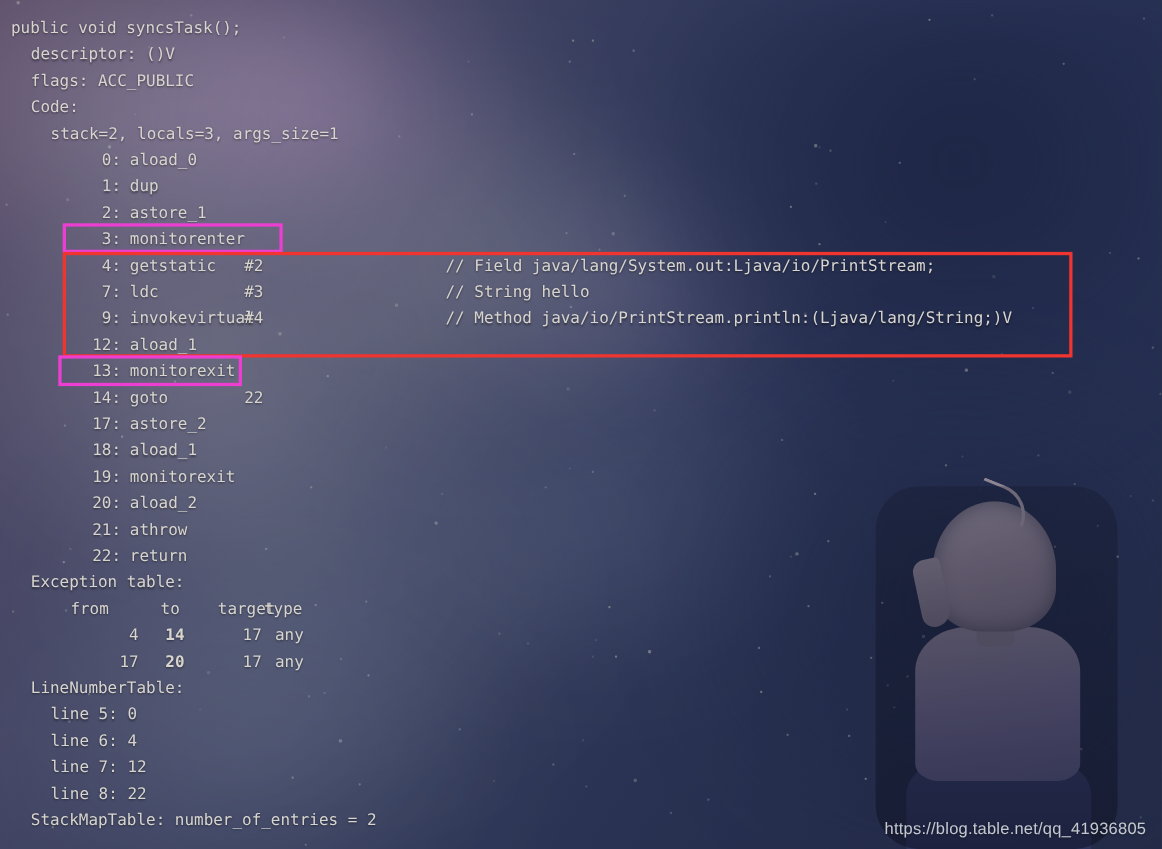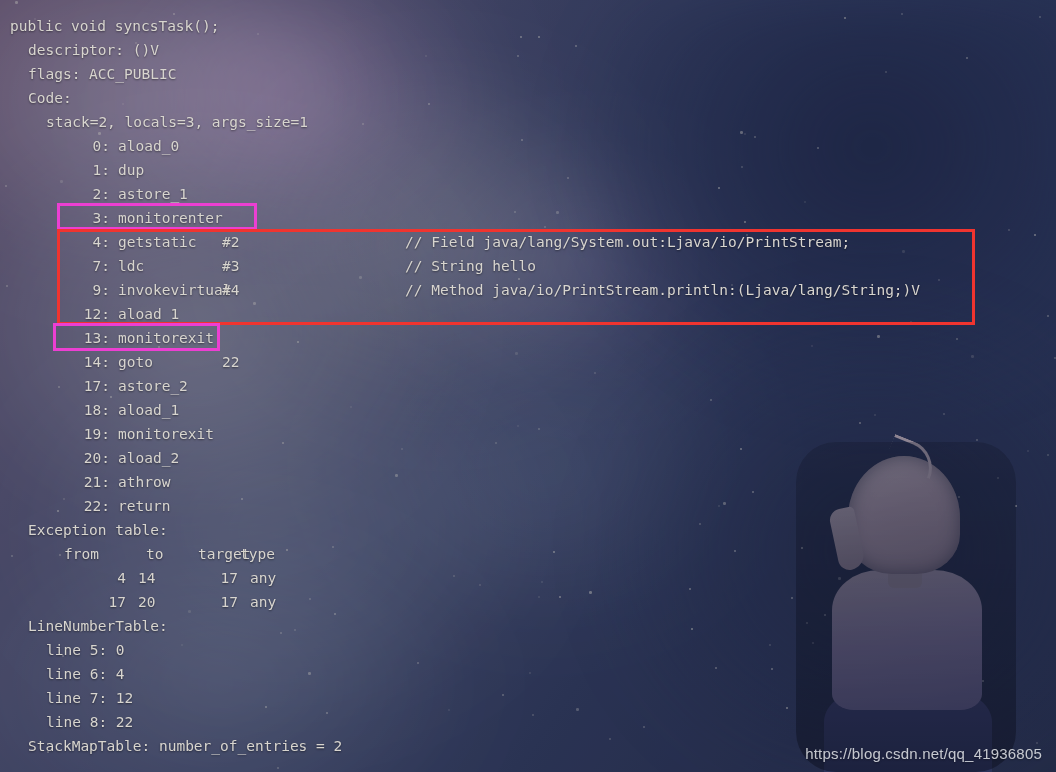--- a/index.html
+++ b/index.html
@@ -106,21 +106,21 @@
 
   
   .c0  { left: 10px; }
   .c1  { left: 28px; }
   .c2  { left: 46px; }
   .pc  { left: 64px; width: 46px; text-align: right; }
   .op  { left: 118px; }
   .arg { left: 222px; }
   .cmt { left: 405px; }
   .ex-from   { left: 64px;  width: 62px; text-align: right; }
-  .ex-to     { left: 138px; width: 42px; text-align: left; }
+  .ex-to     { left: 138px; width: 42px; text-align: center; font-weight: bold; }
   .ex-target { left: 190px; width: 48px; text-align: right; }
   .ex-type   { left: 250px; }
   .exh-from   { left: 64px;  }
   .exh-to     { left: 146px; }
   .exh-target { left: 198px; }
   .exh-type   { left: 240px; }
 
   
   .box { position: absolute; box-sizing: border-box; pointer-events: none; }
   .box-magenta { border: 3px solid #ec3fd2; }
@@ -321,15 +321,15 @@
   </div>
 
   <div class="bg-layer haze"></div>
 
   <div class="code" id="code-area"><div class="line"><span class="seg c0">public void syncsTask();</span></div><div class="line"><span class="seg c1">descriptor: ()V</span></div><div class="line"><span class="seg c1">flags: ACC_PUBLIC</span></div><div class="line"><span class="seg c1">Code:</span></div><div class="line"><span class="seg c2">stack=2, locals=3, args_size=1</span></div><div class="line"><span class="seg pc">0:</span><span class="seg op">aload_0</span></div><div class="line"><span class="seg pc">1:</span><span class="seg op">dup</span></div><div class="line"><span class="seg pc">2:</span><span class="seg op">astore_1</span></div><div class="line"><span class="seg pc">3:</span><span class="seg op">monitorenter</span></div><div class="line"><span class="seg pc">4:</span><span class="seg op">getstatic</span><span class="seg arg">#2</span><span class="seg cmt">// Field java/lang/System.out:Ljava/io/PrintStream;</span></div><div class="line"><span class="seg pc">7:</span><span class="seg op">ldc</span><span class="seg arg">#3</span><span class="seg cmt">// String hello</span></div><div class="line"><span class="seg pc">9:</span><span class="seg op">invokevirtual</span><span class="seg arg">#4</span><span class="seg cmt">// Method java/io/PrintStream.println:(Ljava/lang/String;)V</span></div><div class="line"><span class="seg pc">12:</span><span class="seg op">aload_1</span></div><div class="line"><span class="seg pc">13:</span><span class="seg op">monitorexit</span></div><div class="line"><span class="seg pc">14:</span><span class="seg op">goto</span><span class="seg arg">22</span></div><div class="line"><span class="seg pc">17:</span><span class="seg op">astore_2</span></div><div class="line"><span class="seg pc">18:</span><span class="seg op">aload_1</span></div><div class="line"><span class="seg pc">19:</span><span class="seg op">monitorexit</span></div><div class="line"><span class="seg pc">20:</span><span class="seg op">aload_2</span></div><div class="line"><span class="seg pc">21:</span><span class="seg op">athrow</span></div><div class="line"><span class="seg pc">22:</span><span class="seg op">return</span></div><div class="line"><span class="seg c1">Exception table:</span></div><div class="line"><span class="seg exh-from">from</span><span class="seg exh-to">to</span><span class="seg exh-target">target</span><span class="seg exh-type">type</span></div><div class="line"><span class="seg ex-from">4</span><span class="seg ex-to">14</span><span class="seg ex-target">17</span><span class="seg ex-type">any</span></div><div class="line"><span class="seg ex-from">17</span><span class="seg ex-to">20</span><span class="seg ex-target">17</span><span class="seg ex-type">any</span></div><div class="line"><span class="seg c1">LineNumberTable:</span></div><div class="line"><span class="seg c2">line 5: 0</span></div><div class="line"><span class="seg c2">line 6: 4</span></div><div class="line"><span class="seg c2">line 7: 12</span></div><div class="line"><span class="seg c2">line 8: 22</span></div><div class="line"><span class="seg c1">StackMapTable: number_of_entries = 2</span></div></div>
 
   <div class="box box-magenta" style="left:57px;  top:203px; width:200px; height:27px;"></div>
   <div class="box box-red" style="left:57px;  top:229px; width:918px; height:96px;"></div>
   <div class="box box-magenta" style="left:53px;  top:323px; width:167px; height:28px;"></div>
 
-  <div class="watermark">https://blog.csdn.net/qq_41936805</div>
+  <div class="watermark">https://blog.table.net/qq_41936805</div>
 
 </div>
 
 </body></html>

